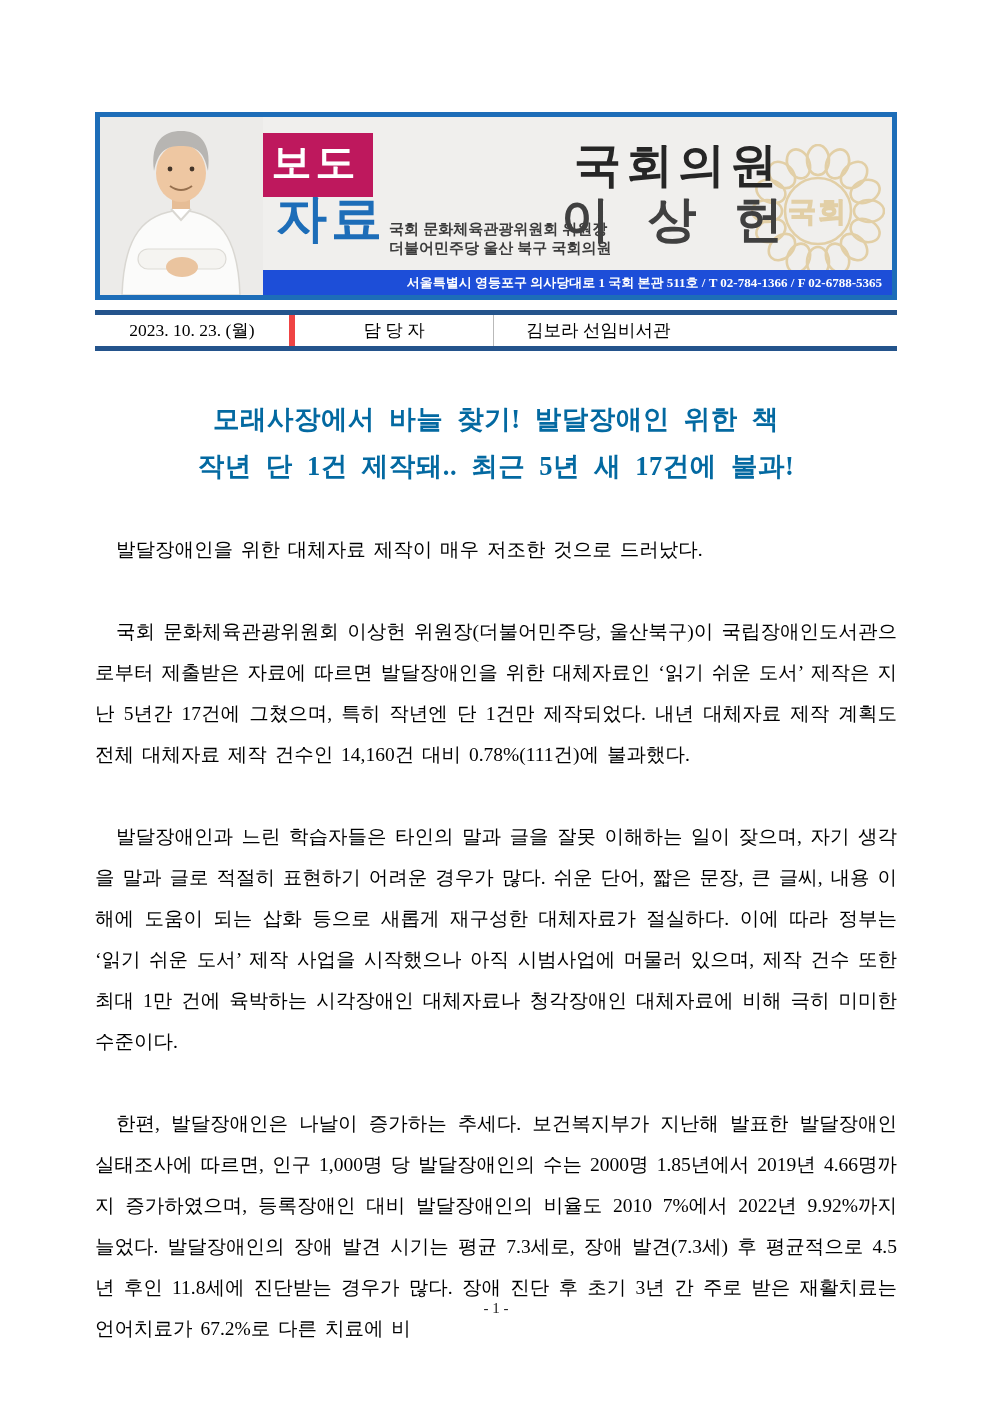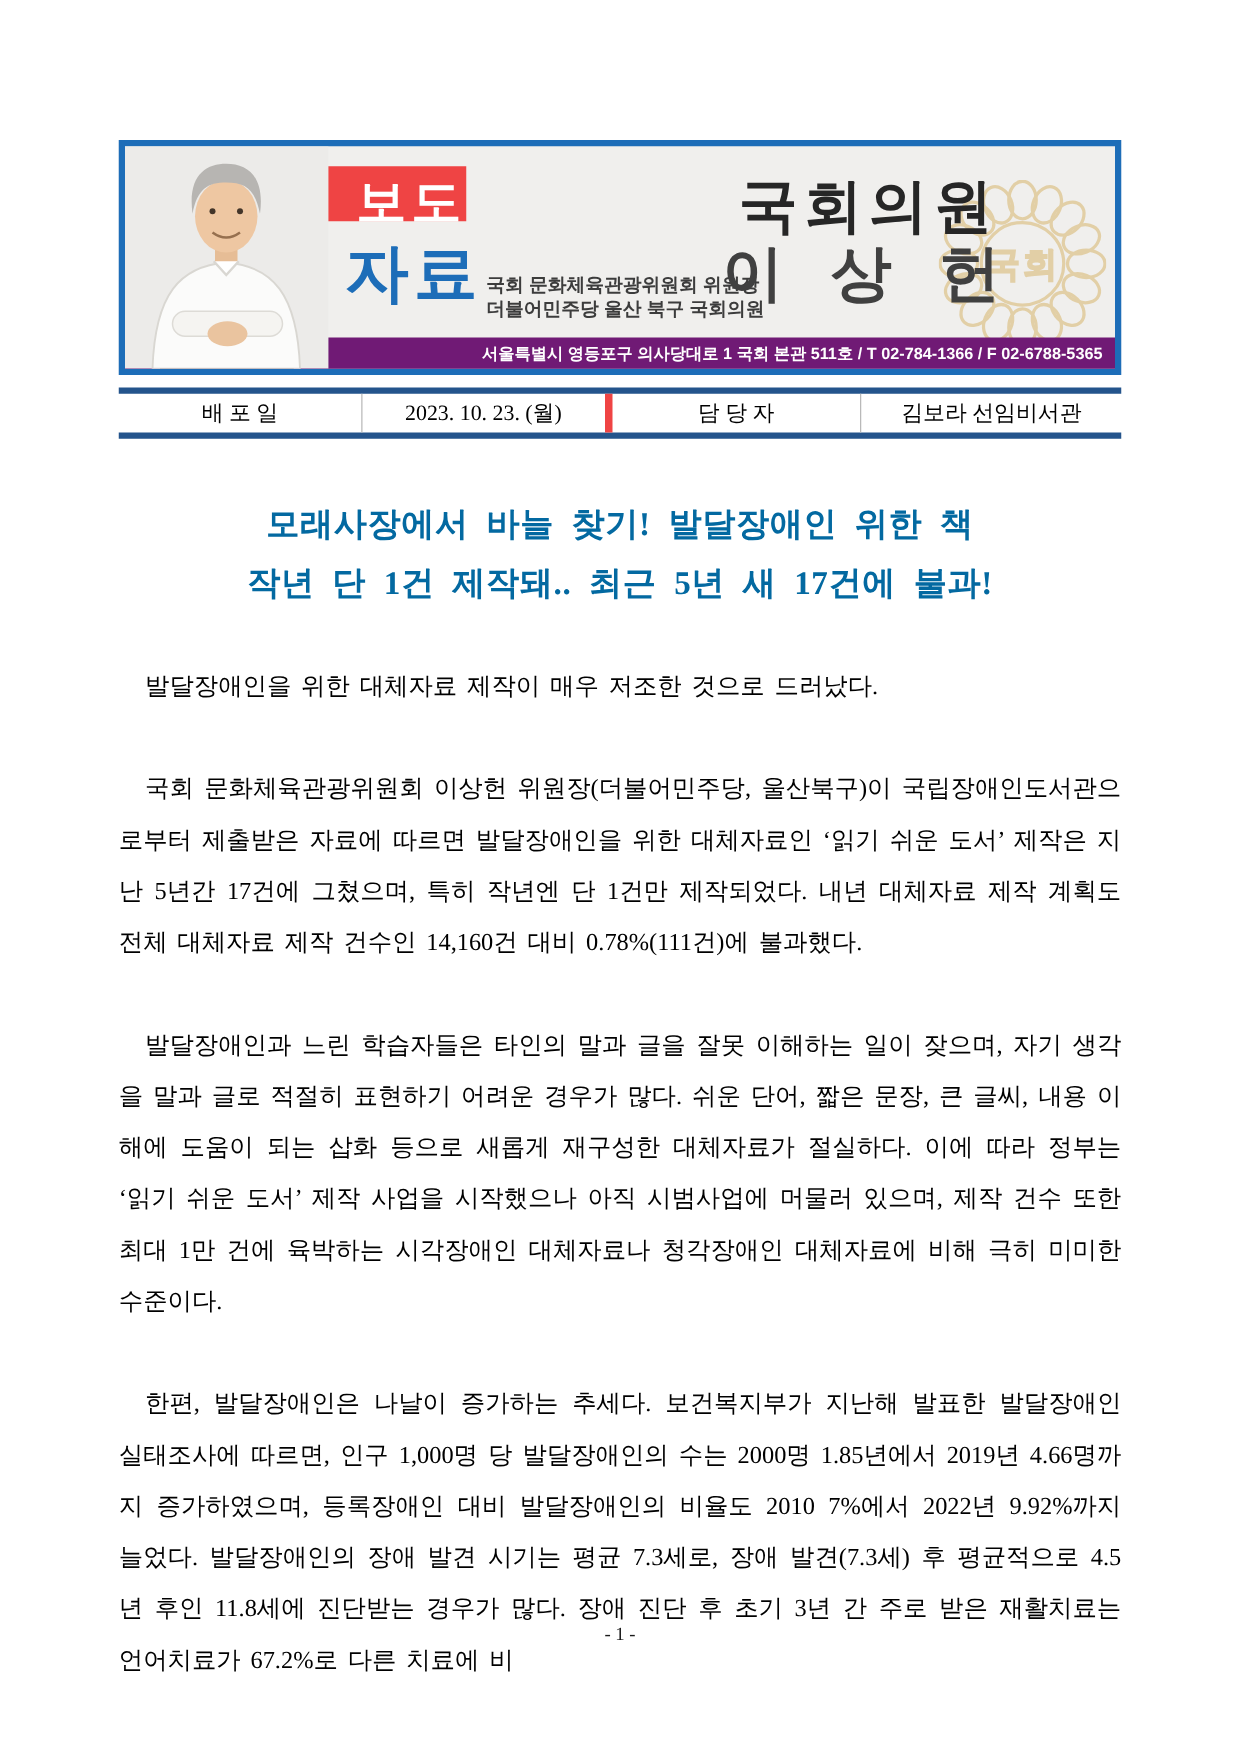--- a/index.html
+++ b/index.html
@@ -13,53 +13,53 @@
 
   
   .header-frame {
     position:absolute; left:95px; top:112px; width:802px; height:188px;
     border:5px solid #1d6db8; background:#f0efed;
   }
   .photo {
     position:absolute; left:0; top:0; width:163px; height:178px; z-index:3; overflow:hidden;
   }
   .bodo-box {
-    position:absolute; left:158px; top:16px; width:115px; height:44px;
-    background:#ef4444; z-index:2; text-align:right;
+    position:absolute; left:158px; top:16px; width:115px; height:64px;
+    background:#be185d; z-index:2; text-align:center;
   }
   .bodo-box span {
     color:#fff; font-family:"Liberation Sans","DejaVu Sans",sans-serif;
     font-weight:bold; font-size:40px; line-height:58px; letter-spacing:4px;
   }
   .jaryo {
     position:absolute; left:176px; top:74px; z-index:2;
     color:#1d6db8; font-family:"Liberation Sans","DejaVu Sans",sans-serif;
     font-weight:bold; font-size:51px; letter-spacing:4px; line-height:1.1;
   }
   .positions {
     position:absolute; left:289px; top:102px; z-index:2;
     font-family:"Liberation Sans","DejaVu Sans",sans-serif;
     font-weight:bold; font-size:15px; line-height:19px; color:#3c3c3c; white-space:nowrap;
   }
   .member {
-    position:absolute; left:429px; top:22px; width:332px; z-index:2; text-align:center;
+    position:absolute; left:412px; top:22px; width:332px; z-index:2; text-align:center;
     font-family:"Liberation Sans","DejaVu Sans",sans-serif; white-space:nowrap;
   }
   .member-title {
     font-weight:bold; font-size:47px; line-height:52px; color:#262626; letter-spacing:5px;
   }
   .member-name {
     font-weight:bold; font-size:49px; line-height:56px; color:#404040; letter-spacing:12px;
   }
   .emblem {
     position:absolute; left:651px; top:27px; width:134px; height:134px; z-index:1;
   }
   .contact-strip {
-    position:absolute; left:0; right:0; bottom:0; height:25px; background:#701a75; z-index:2;
-    color:#fff; font-family:Liberation Sans, sans-serif;
+    position:absolute; left:0; right:0; bottom:0; height:25px; background:#1d4ed8; z-index:2;
+    color:#fff; font-family:Liberation Serif, serif;
     font-weight:bold; font-size:13px; line-height:25px; text-align:right; padding-right:10px;
     white-space:nowrap;
   }
 
   
   .info-table {
     position:absolute; left:95px; top:310px; width:802px; height:41px;
     border-top:5px solid #24548c; border-bottom:5px solid #24548c;
     display:flex; background:#fff;
   }
@@ -156,21 +156,20 @@
 
     <div class="member">
       <div class="member-title">국회의원</div>
       <div class="member-name">이 상 헌</div>
     </div>
 
     <div class="contact-strip">서울특별시 영등포구 의사당대로 1 국회 본관 511호 / T 02-784-1366 / F 02-6788-5365</div>
   </div>
 
   <div class="info-table">
-    <div class="info-cell c1">배 포 일</div>
     <div class="info-cell c2">2023. 10. 23. (월)</div>
     <div class="info-cell c3">담 당 자</div>
     <div class="info-cell c4">김보라 선임비서관</div>
   </div>
 
   <div class="main">
     <div class="doc-title">
       <div>모래사장에서 바늘 찾기! 발달장애인 위한 책</div>
       <div>작년 단 1건 제작돼.. 최근 5년 새 17건에 불과!</div>
     </div>

